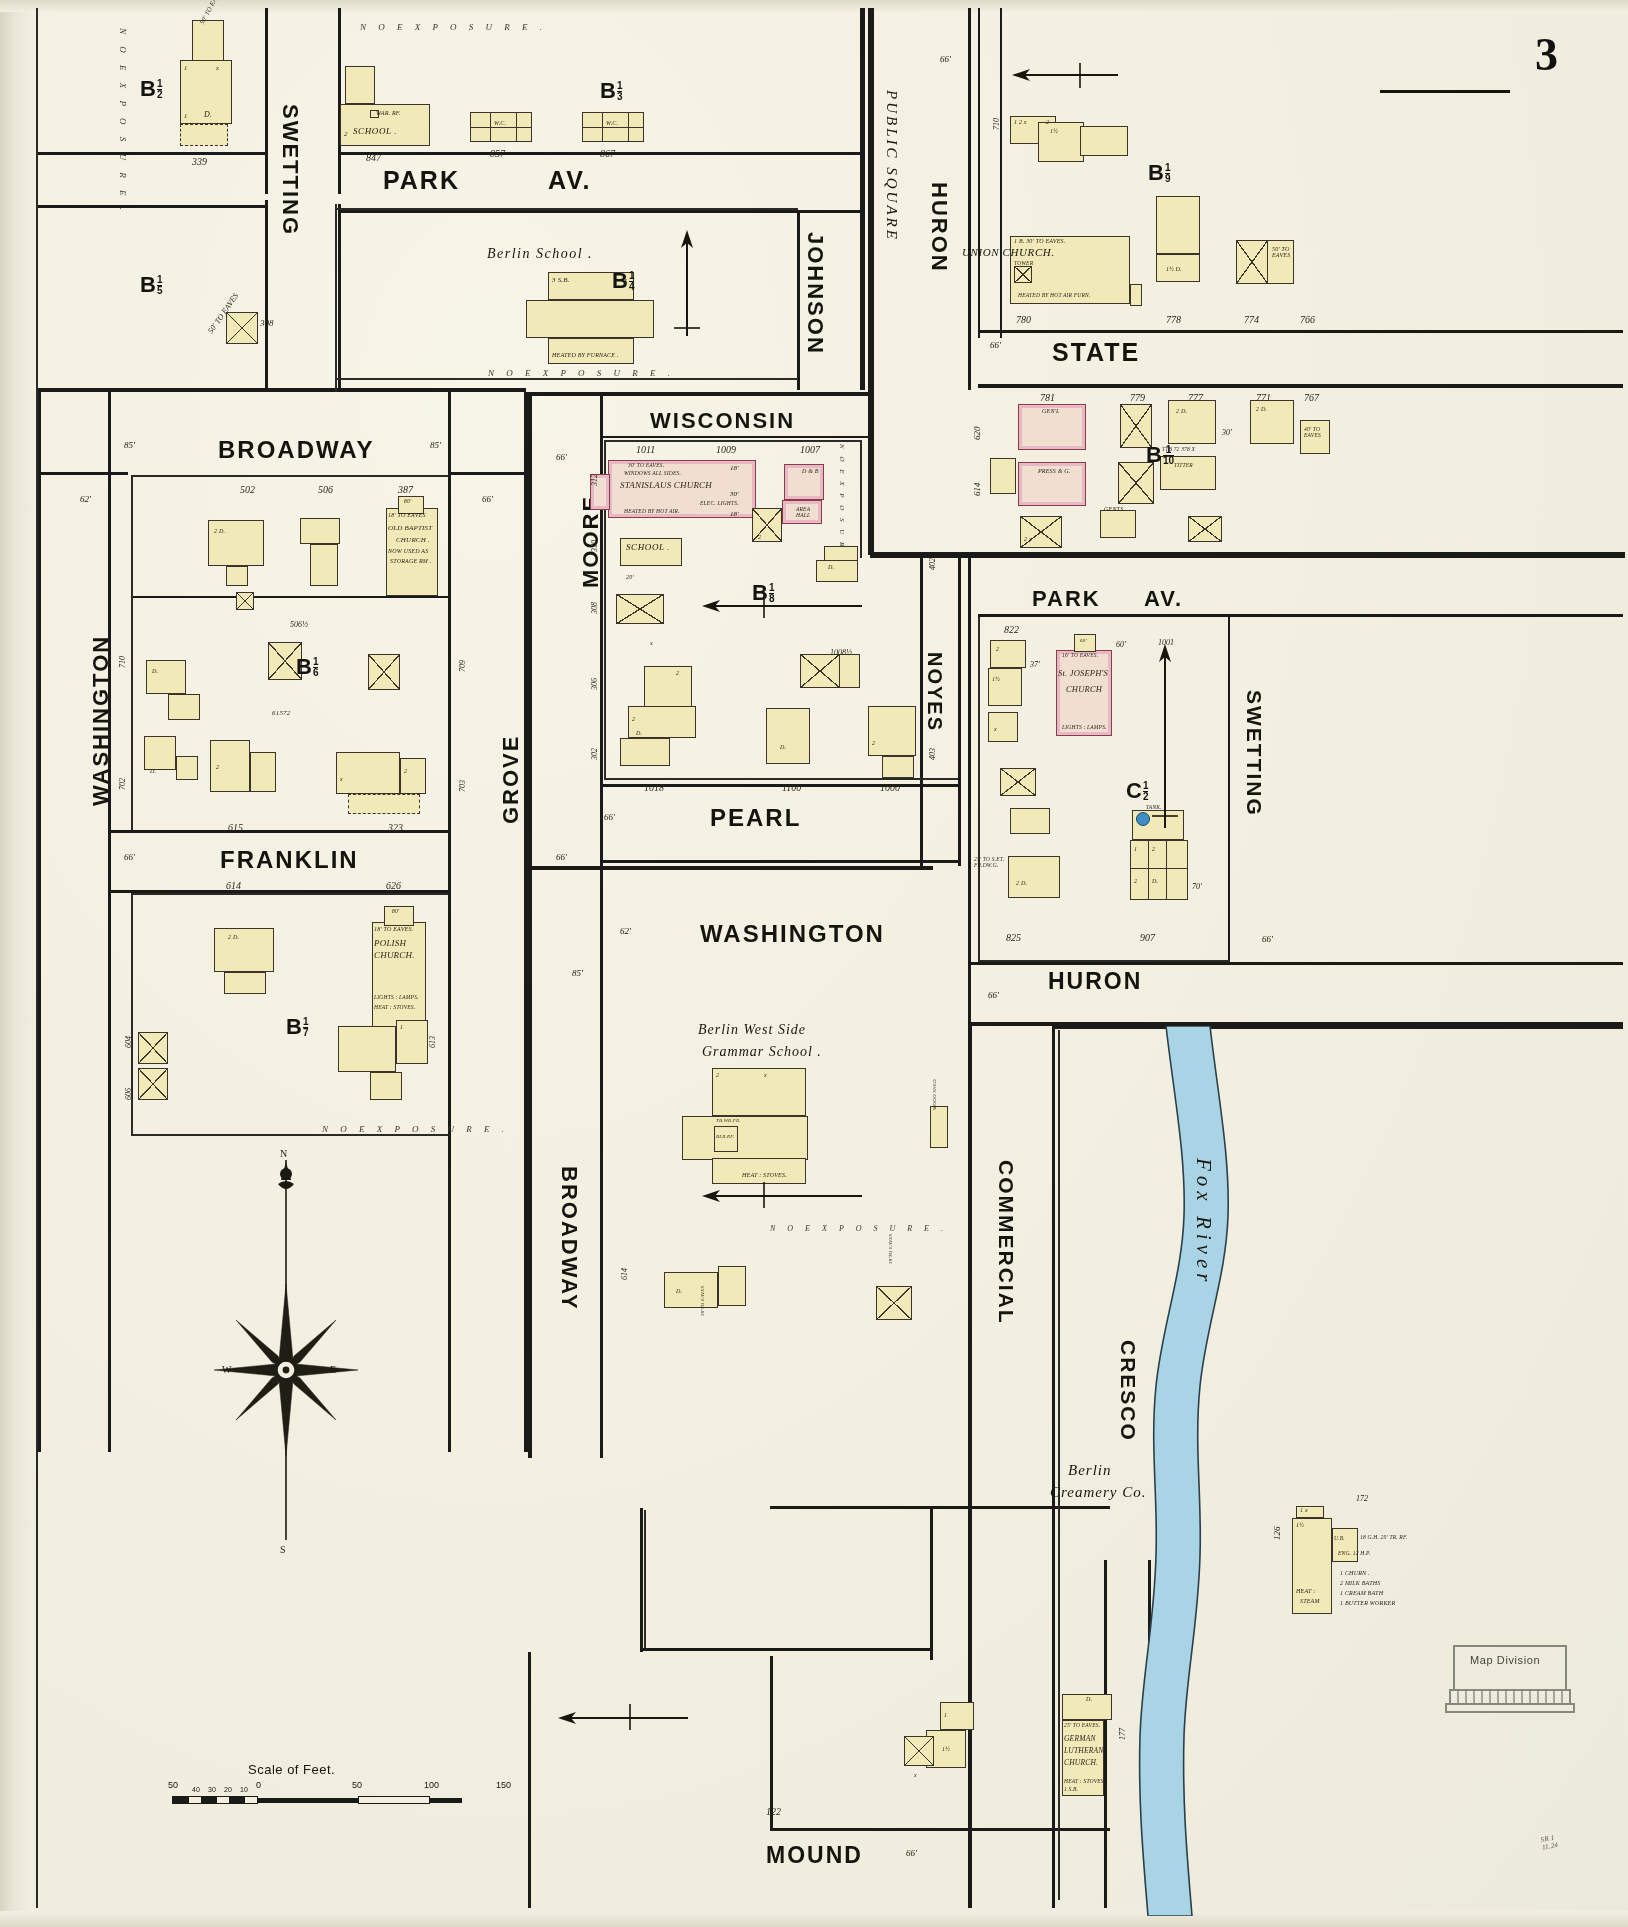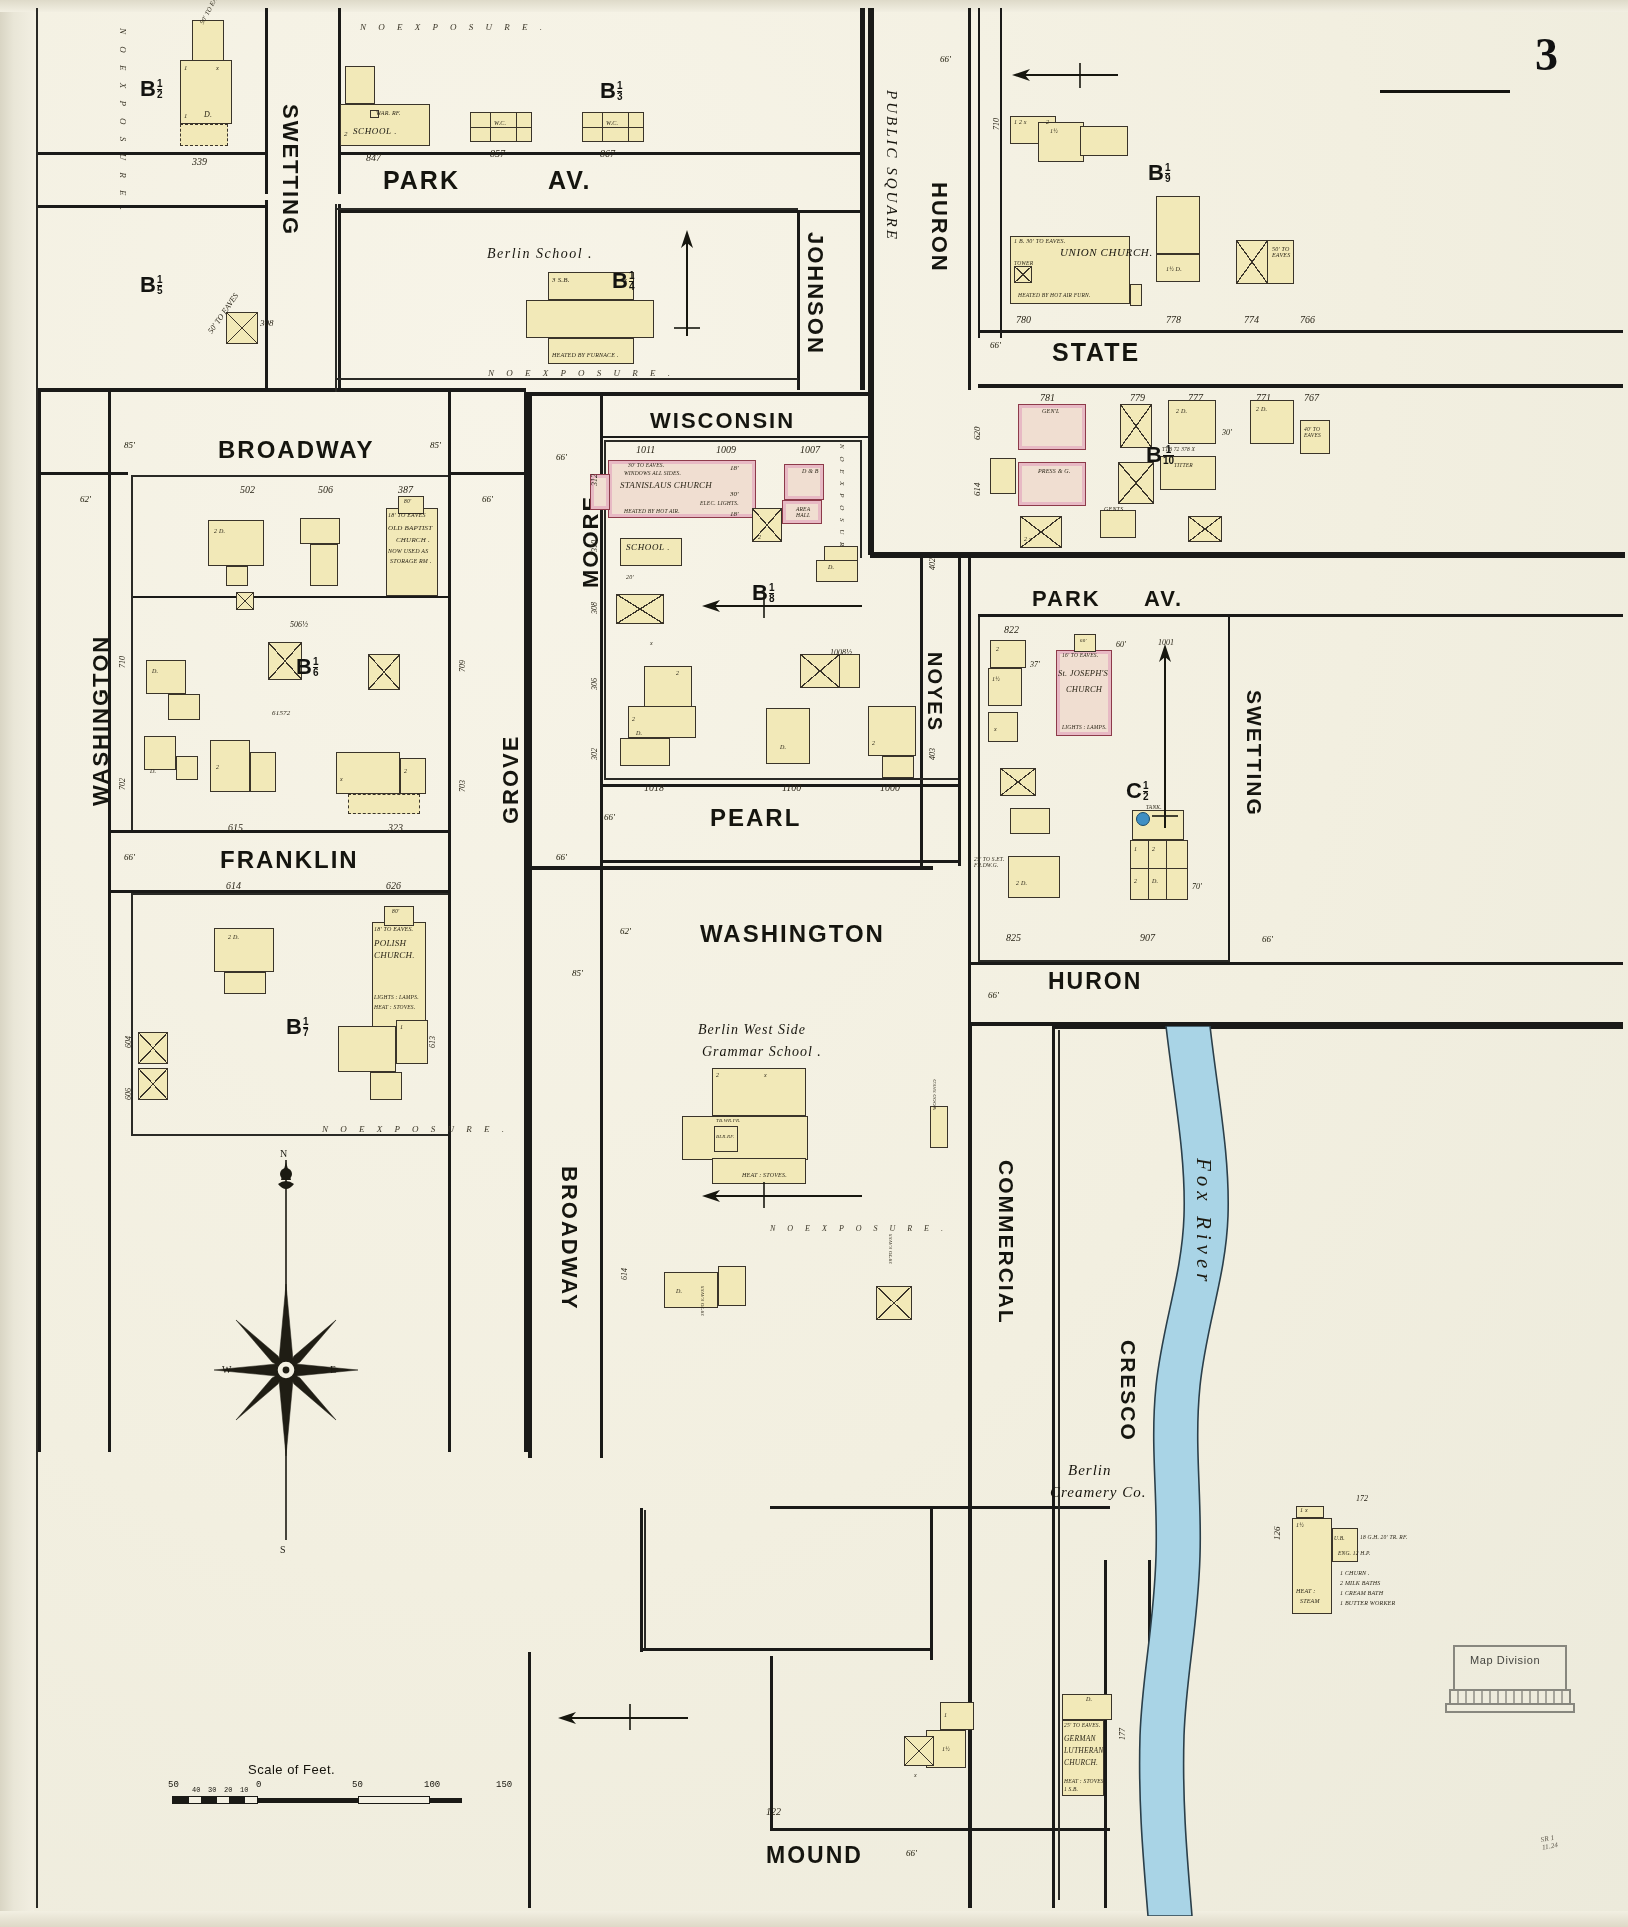--- a/index.html
+++ b/index.html
@@ -80,21 +80,21 @@
     font-size:46px;color:#111;}
 
   
   #compass{position:absolute;}
   .cmp-letter{position:absolute;font-family:"Liberation Serif",serif;font-size:10px;color:#1c1a12;}
 
   
   #scalebar{position:absolute;}
   #scalebar .slabel{position:absolute;font-family:"Liberation Sans",sans-serif;
     font-size:13px;color:#16140d;letter-spacing:.5px;}
-  #scalebar .stick{position:absolute;font-family:Liberation Mono, monospace;
+  #scalebar .stick{position:absolute;font-family:Liberation Sans, sans-serif;
     font-size:9px;color:#16140d;}
   .barseg{position:absolute;background:#1a1a16;border:1px solid #1a1a16;box-sizing:border-box;}
   .barseg.open{background:#f3f0e2;}
 
   
   #river{position:absolute;}
   .rivlabel{position:absolute;font-family:"Liberation Serif",serif;font-style:italic;
     color:#1d1a10;}
 
   
@@ -341,21 +341,21 @@
   <div class="dim" style="left:990px;top:340px;">66'</div>
 
   <svg class="narrow" style="left:1010px;top:60px;width:112px;height:30px;" viewBox="0 0 112 30">
     <line x1="6" y1="15" x2="108" y2="15" stroke="#17170f" stroke-width="2"></line>
     <polygon points="2,15 20,9 15,15 20,21" fill="#17170f"></polygon>
     <line x1="70" y1="3" x2="70" y2="28" stroke="#17170f" stroke-width="1.6"></line>
   </svg>
 
   <div class="bldg" style="left:1010px;top:236px;width:120px;height:68px;"></div>
   <div class="tiny" style="left:1014px;top:238px;font-size:6px;">1 B.  30' TO EAVES.</div>
-  <div class="hand" style="left:1060px;top:246px;font-size:11px;">UNION CHURCH.</div>
+  <div class="hand" style="left:962px;top:246px;font-size:11px;">UNION CHURCH.</div>
   <div class="tiny" style="left:1014px;top:260px;font-size:5.5px;">TOWER</div>
   <div class="xbox" style="left:1014px;top:266px;width:18px;height:17px;"></div>
   <div class="tiny" style="left:1018px;top:292px;font-size:5.5px;">HEATED BY HOT AIR FURN.</div>
   <div class="bldg" style="left:1130px;top:284px;width:12px;height:22px;"></div>
   <div class="dim" style="left:1158px;top:268px;font-size:8px;">45'</div>
 
   <div class="bldg" style="left:1156px;top:196px;width:44px;height:58px;"></div>
   <div class="bldg" style="left:1156px;top:254px;width:44px;height:28px;"></div>
   <div class="tiny" style="left:1166px;top:266px;font-size:6px;">1½ D.</div>
   <div class="bldg" style="left:1236px;top:240px;width:58px;height:44px;"></div>

